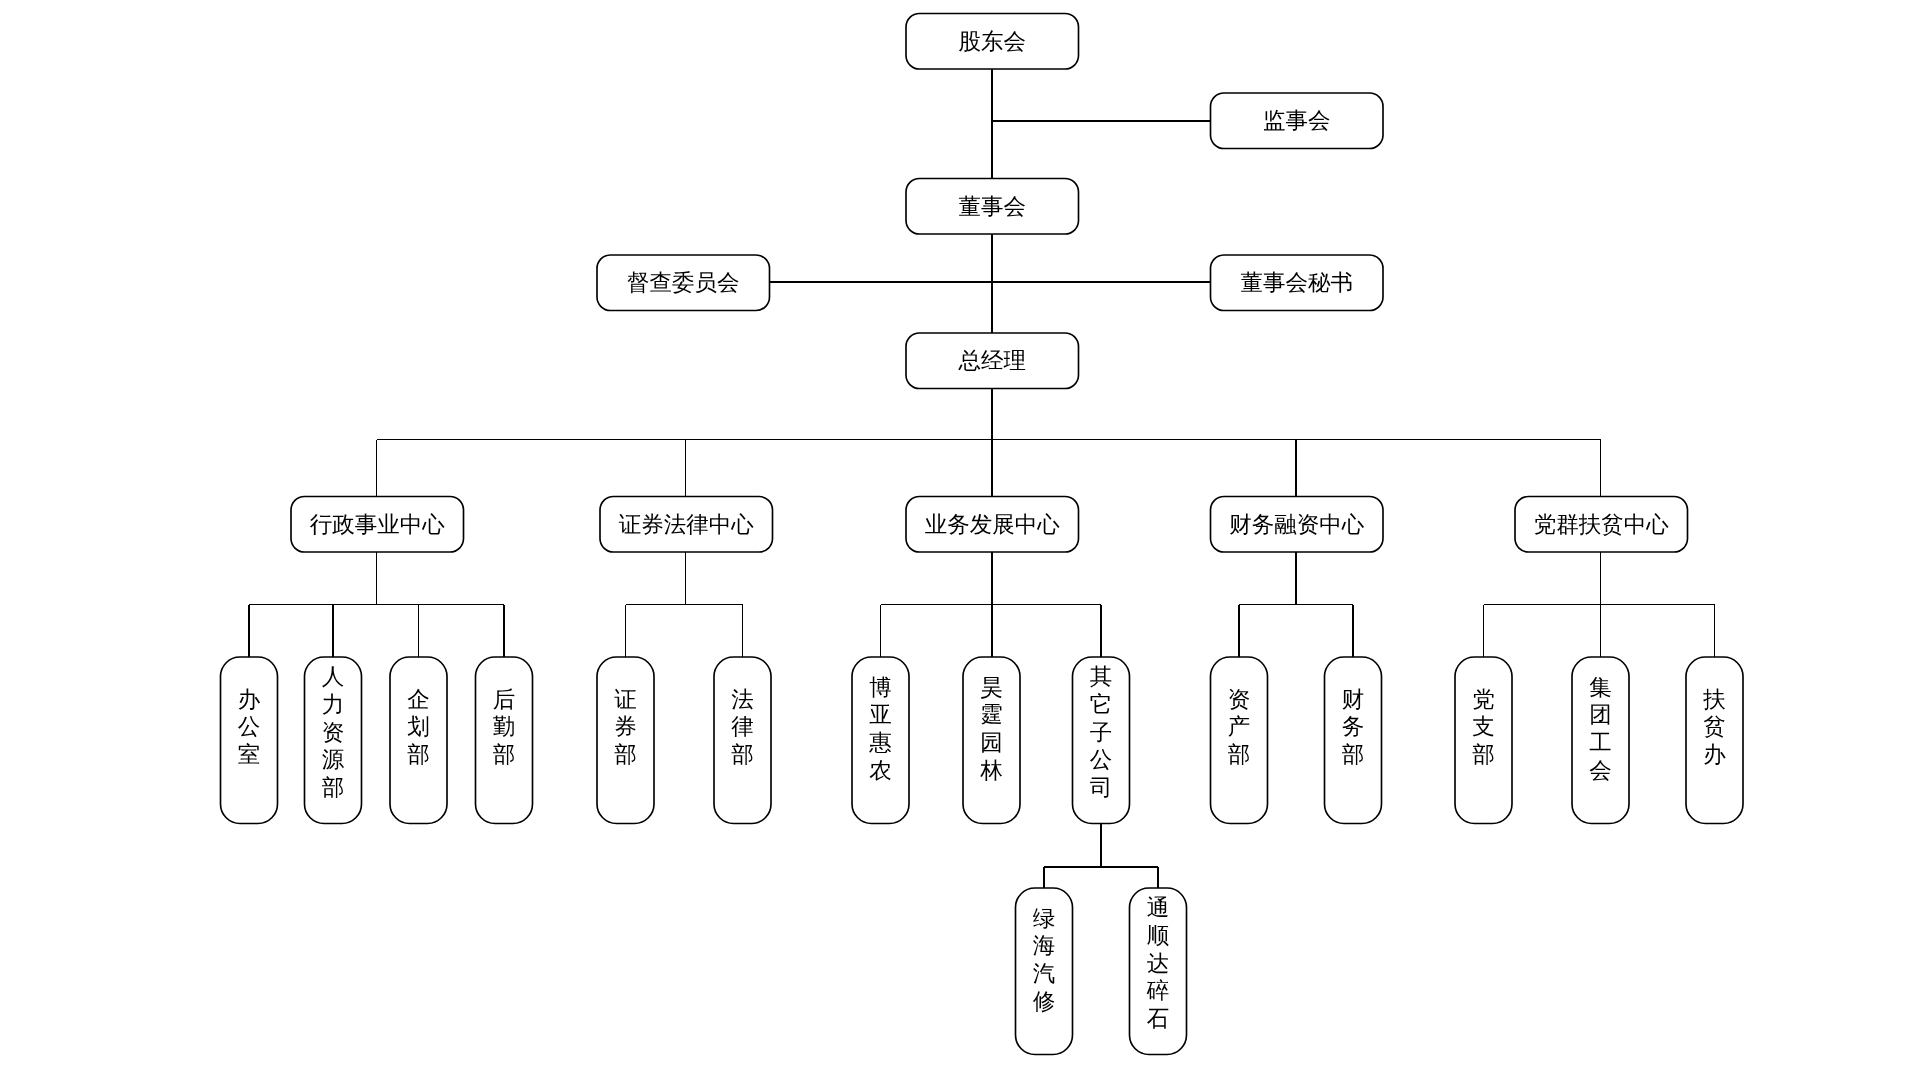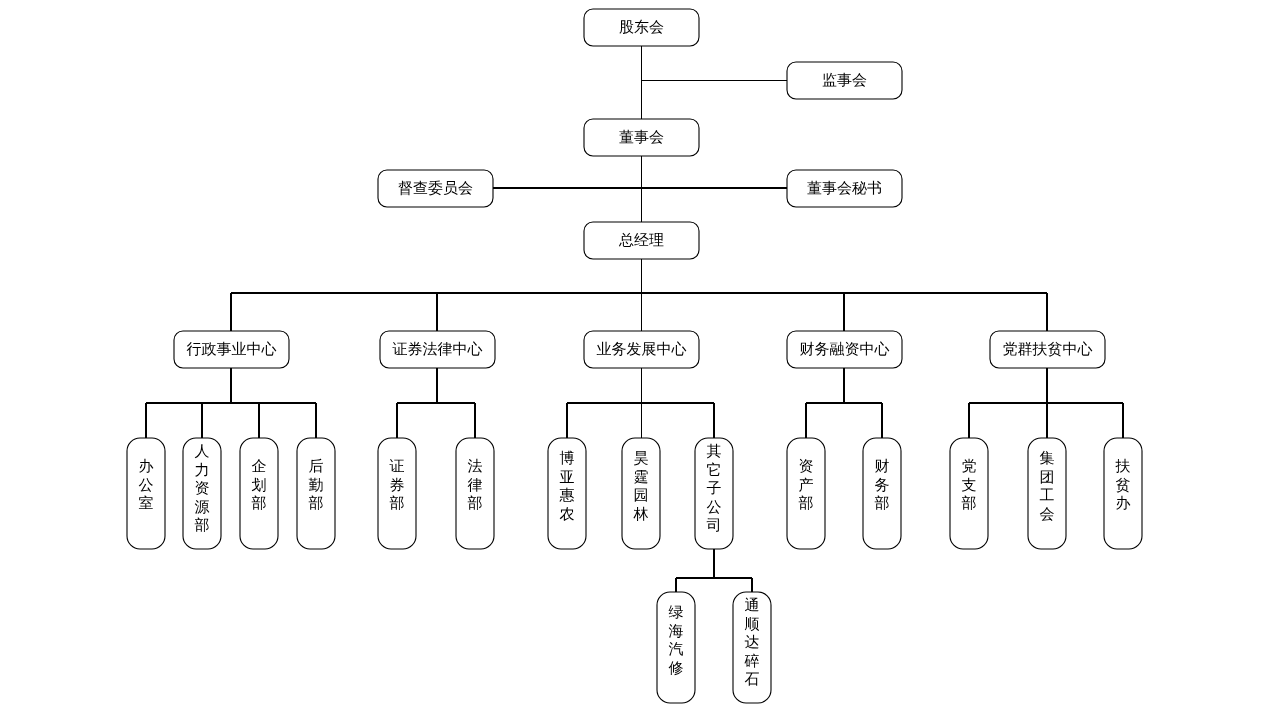--- a/index.html
+++ b/index.html
@@ -10,20 +10,21 @@
   body {
     width: 1280px;
     height: 720px;
     font-family: "Liberation Sans", "DejaVu Sans", sans-serif;
     overflow: hidden;
   }
   #chart-root {
     position: relative;
     width: 1076px;
     height: 720px;
+    margin-left: 20px;
   }
   svg.org-canvas {
     position: absolute;
     left: 0;
     top: 0;
     width: 1280px;
     height: 720px;
   }
   .node-box {
     fill: #ffffff;

